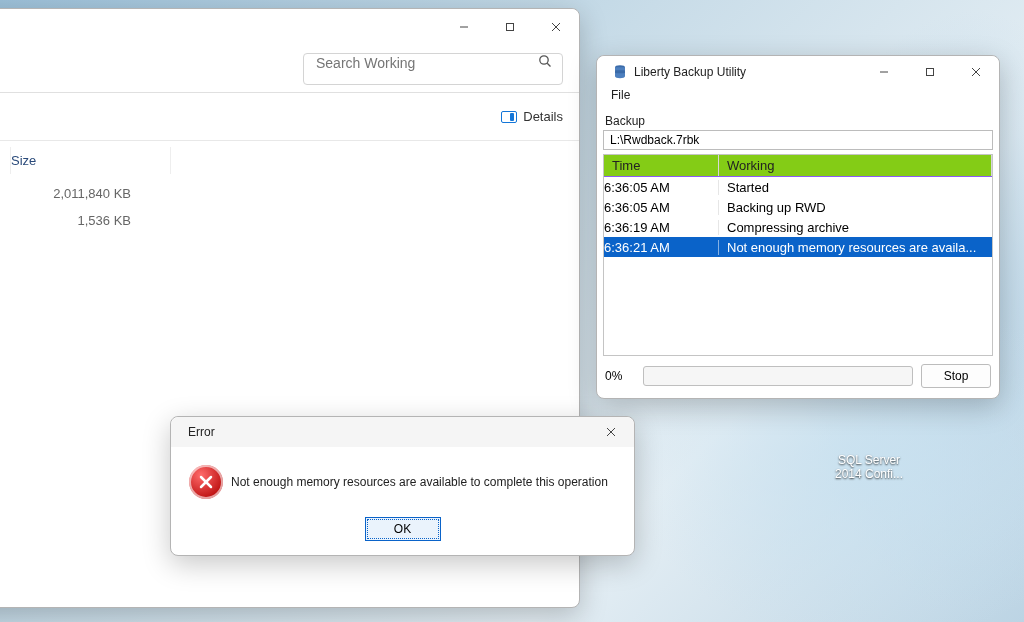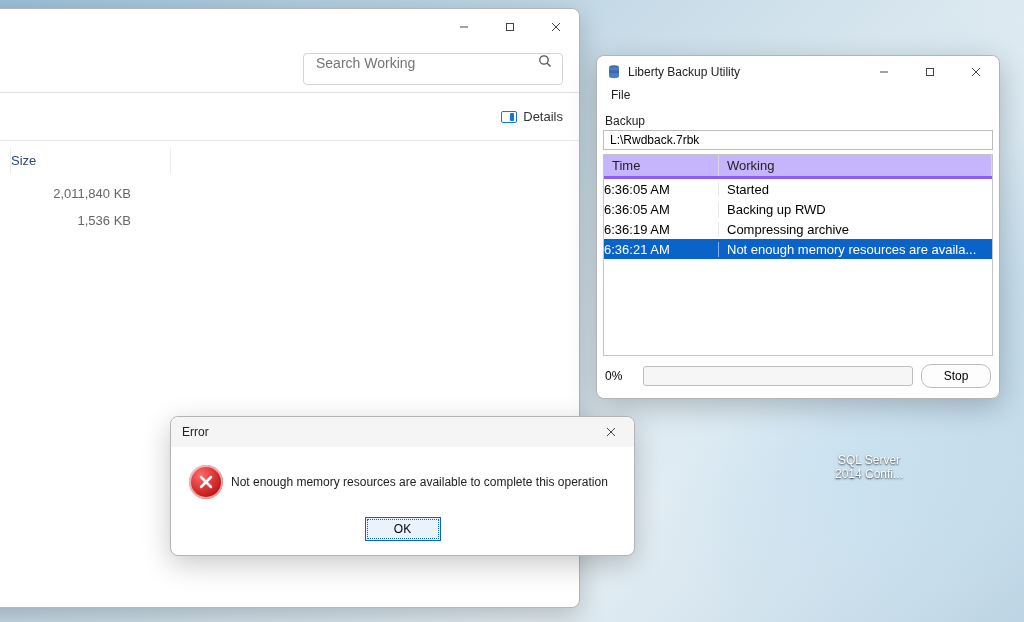--- a/index.html
+++ b/index.html
@@ -27,21 +27,21 @@
     position: absolute;
     background: #fff;
     border: 1px solid #b4b4b4;
     border-radius: 8px;
     box-shadow: 0 8px 28px rgba(0,0,0,0.22);
   }
   .titlebar {
     height: 36px;
     display: flex;
     align-items: center;
-    padding-left: 9px;
+    padding-left: 15px;
     border-top-left-radius: 8px;
     border-top-right-radius: 8px;
     background: #f3f3f3;
   }
   .titlebar .title { font-size: 12px; color: #222; flex: 0 0 auto; }
   .titlebar .spacer { flex: 1; }
   .win-controls { display: flex; height: 100%; }
   .win-btn {
     width: 46px; height: 100%;
     display: flex; align-items: center; justify-content: center;
@@ -134,22 +134,22 @@
     margin: 4px 6px 0;
     border: 1px solid #c4c4c4;
     flex: 1;
     background: #fff;
     display: flex; flex-direction: column;
     overflow: hidden;
     font-size: 13px;
   }
   .liberty .grid-head {
     display: flex;
-    border-bottom: 3px solid #8b5cf6;
-    background: #c4b5fd;
+    border-bottom: 1px solid #8b5cf6;
+    background: #84cc16;
   }
   .liberty .grid-head .gh {
     padding: 3px 8px;
     border-right: 1px solid #d8d8d8;
     color: #222;
   }
   .gh-time { width: 115px; }
   .gh-msg { flex: 1; }
   .liberty .grid-body { flex: 1; overflow: hidden; }
   .liberty .grow {
@@ -163,21 +163,21 @@
   .liberty .grow.sel .gc-time { border-right: 1px solid rgba(255,255,255,0.5);}
   .liberty .footer {
     display: flex; align-items: center; gap: 8px;
     padding: 8px 8px 10px;
   }
   .liberty .pct { font-size: 12px; width: 30px; }
   .liberty .progress {
     flex: 1; height: 20px; border: 1px solid #bfbfbf; border-radius: 3px; background: #f6f6f6;
   }
   .liberty .stop-btn {
-    width: 70px; height: 24px; border: 1px solid #bcbcbc; border-radius: 10px;
+    width: 70px; height: 24px; border: 1px solid #bcbcbc; border-radius: 3px;
     background: #fdfdfd; font-size: 12px;
     display:flex; align-items:center; justify-content:center;
   }
 
   
   .errdlg {
     left: 170px; top: 416px;
     width: 465px; height: 140px;
     display: flex; flex-direction: column;
   }

